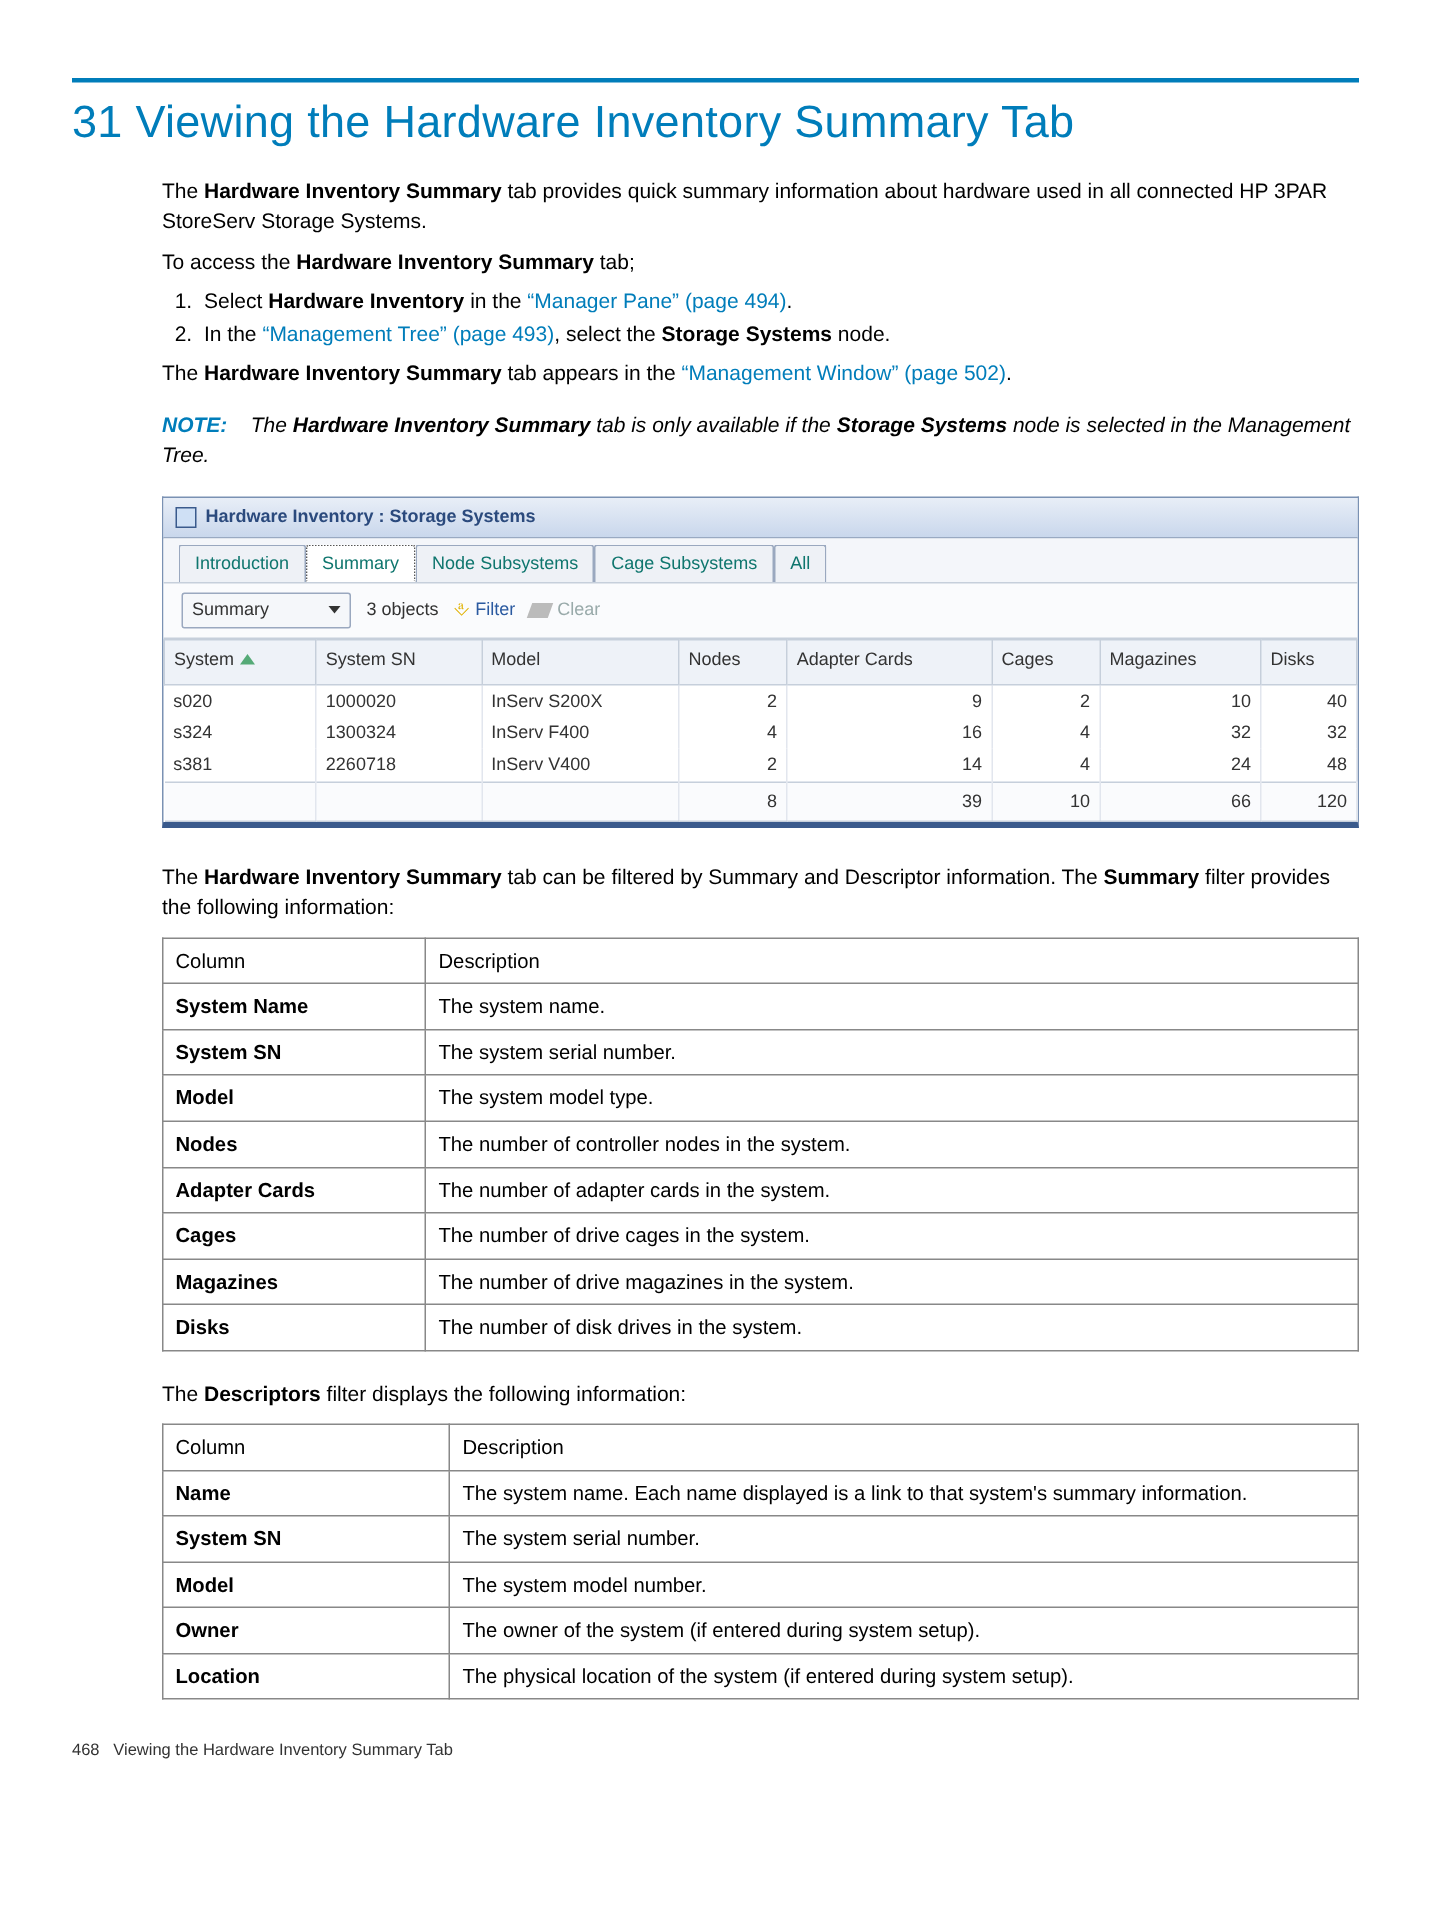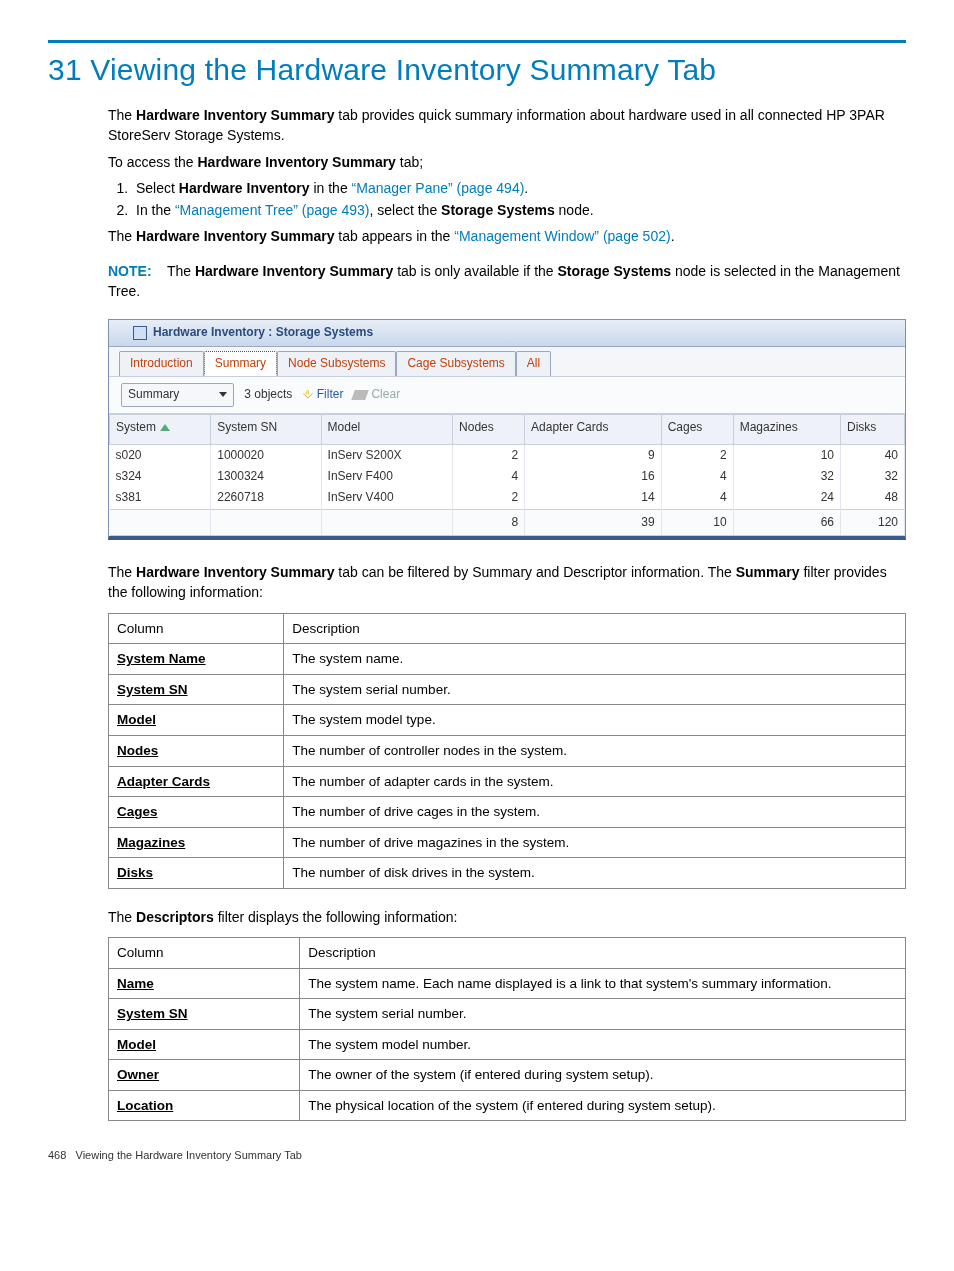--- a/index.html
+++ b/index.html
@@ -6,21 +6,21 @@
   body {
     font-family: Arial, Helvetica, sans-serif;
     margin: 0;
     padding: 0;
     background: #fff;
     color: #000;
     font-size: 14px;
   }
   .page {
     width: 954px;
-    margin: 0 auto;
+    margin: 12px auto;
     padding: 40px 48px 20px 48px;
   }
   .top-rule {
     height: 3px;
     background: #007dba;
     margin-bottom: 10px;
   }
   h1 {
     font-weight: 300;
     font-size: 30px;
@@ -45,21 +45,21 @@
     border-bottom: 4px solid #3a5a8c;
     background: #fff;
     margin: 18px 0 22px 0;
     font-family: "Segoe UI", Tahoma, sans-serif;
     font-size: 12px;
     color: #333;
   }
   .app-titlebar {
     background: linear-gradient(#e8eef7, #c9d7ec);
     border-bottom: 1px solid #99a9c2;
-    padding: 4px 24px;
+    padding: 4px 8px;
     color: #2b4a7d;
     font-weight: bold;
     display: flex;
     align-items: center;
     gap: 6px;
   }
   .app-titlebar .icon-box {
     width: 14px; height: 14px;
     border: 1px solid #3a5a8c;
     background: #cfe0f5;
@@ -70,21 +70,21 @@
     padding: 4px 10px 0 10px;
     background: #f4f6fa;
   }
   .app-tab {
     padding: 3px 10px;
     border: 1px solid #9aa8bf;
     border-bottom: none;
     margin-right: 0px;
     background: #eef1f6;
     border-radius: 2px 2px 0 0;
-    color: #c2410c;
+    color: #0f766e;
   }
   .app-tab.selected {
     background: #fff;
     border: 1px dotted #555;
     border-bottom: 1px solid #fff;
     font-weight: normal;
   }
   .app-toolbar {
     display: flex;
     align-items: center;
@@ -179,21 +179,20 @@
     text-align: left;
     vertical-align: top;
   }
   table.desc th {
     font-weight: normal;
     background: #fff;
   }
   table.desc td.colname {
     font-weight: bold;
     width: 22%;
-    text-decoration: underline;
   }
   table.desc.desc2 td.colname { width: 24%; }
 
   .footer {
     font-size: 11px;
     color: #333;
     margin-top: 28px;
   }
 </style>
 </head>
@@ -219,21 +218,21 @@
       </li>
       <li>
         <span>In the </span><span class="link">“Management Tree” (page 493)</span><span>, select the </span><span class="bold">Storage Systems</span><span> node.</span>
       </li>
     </ol>
 
     <p>
       <span>The </span><span class="bold">Hardware Inventory Summary</span><span> tab appears in the </span><span class="link">“Management Window” (page 502)</span><span>.</span>
     </p>
 
-    <p style="margin-top:14px;">
+    <p style="margin-top:14px;font-style:italic;">
       <span class="note-label">NOTE:</span>&nbsp;&nbsp;&nbsp;
       <span>The </span><span class="bold">Hardware Inventory Summary</span><span> tab is only available if the </span><span class="bold">Storage Systems</span><span> node is selected in the Management Tree.</span>
     </p>
 
     <div class="app-window">
       <div class="app-titlebar">
         <span class="icon-box"></span>
         <span>Hardware Inventory : Storage Systems</span>
       </div>
       <div class="app-tabs">

